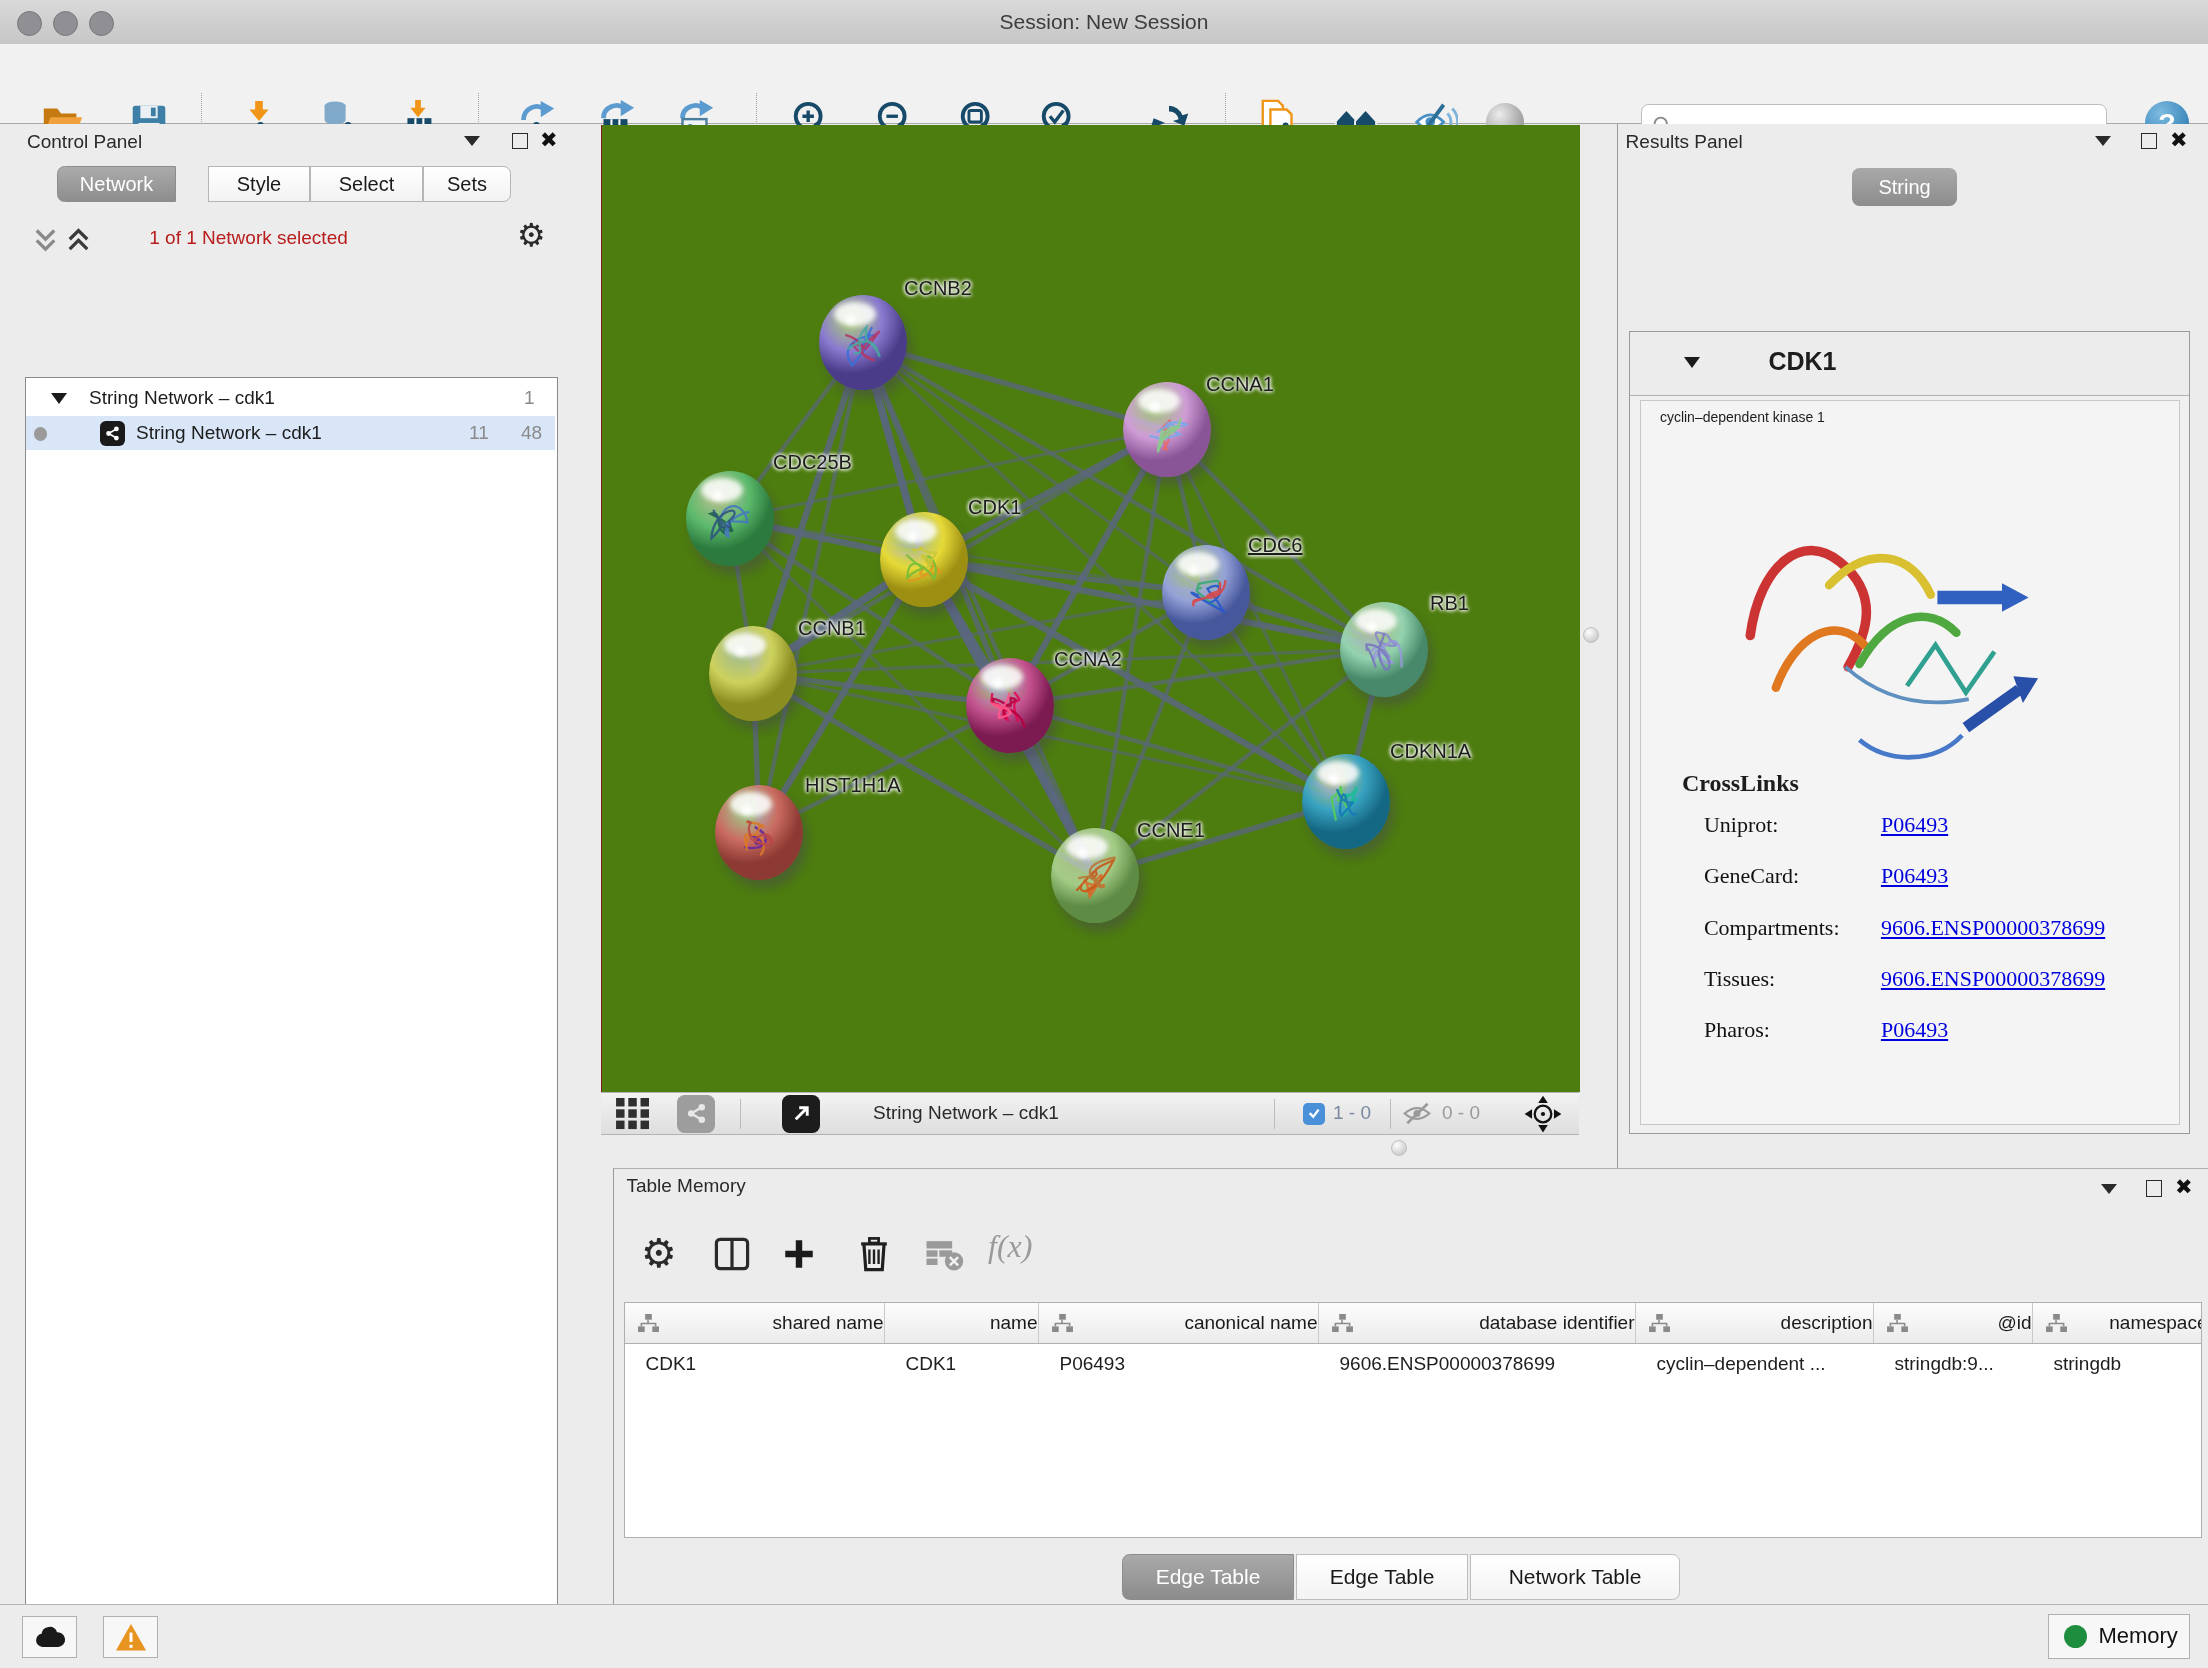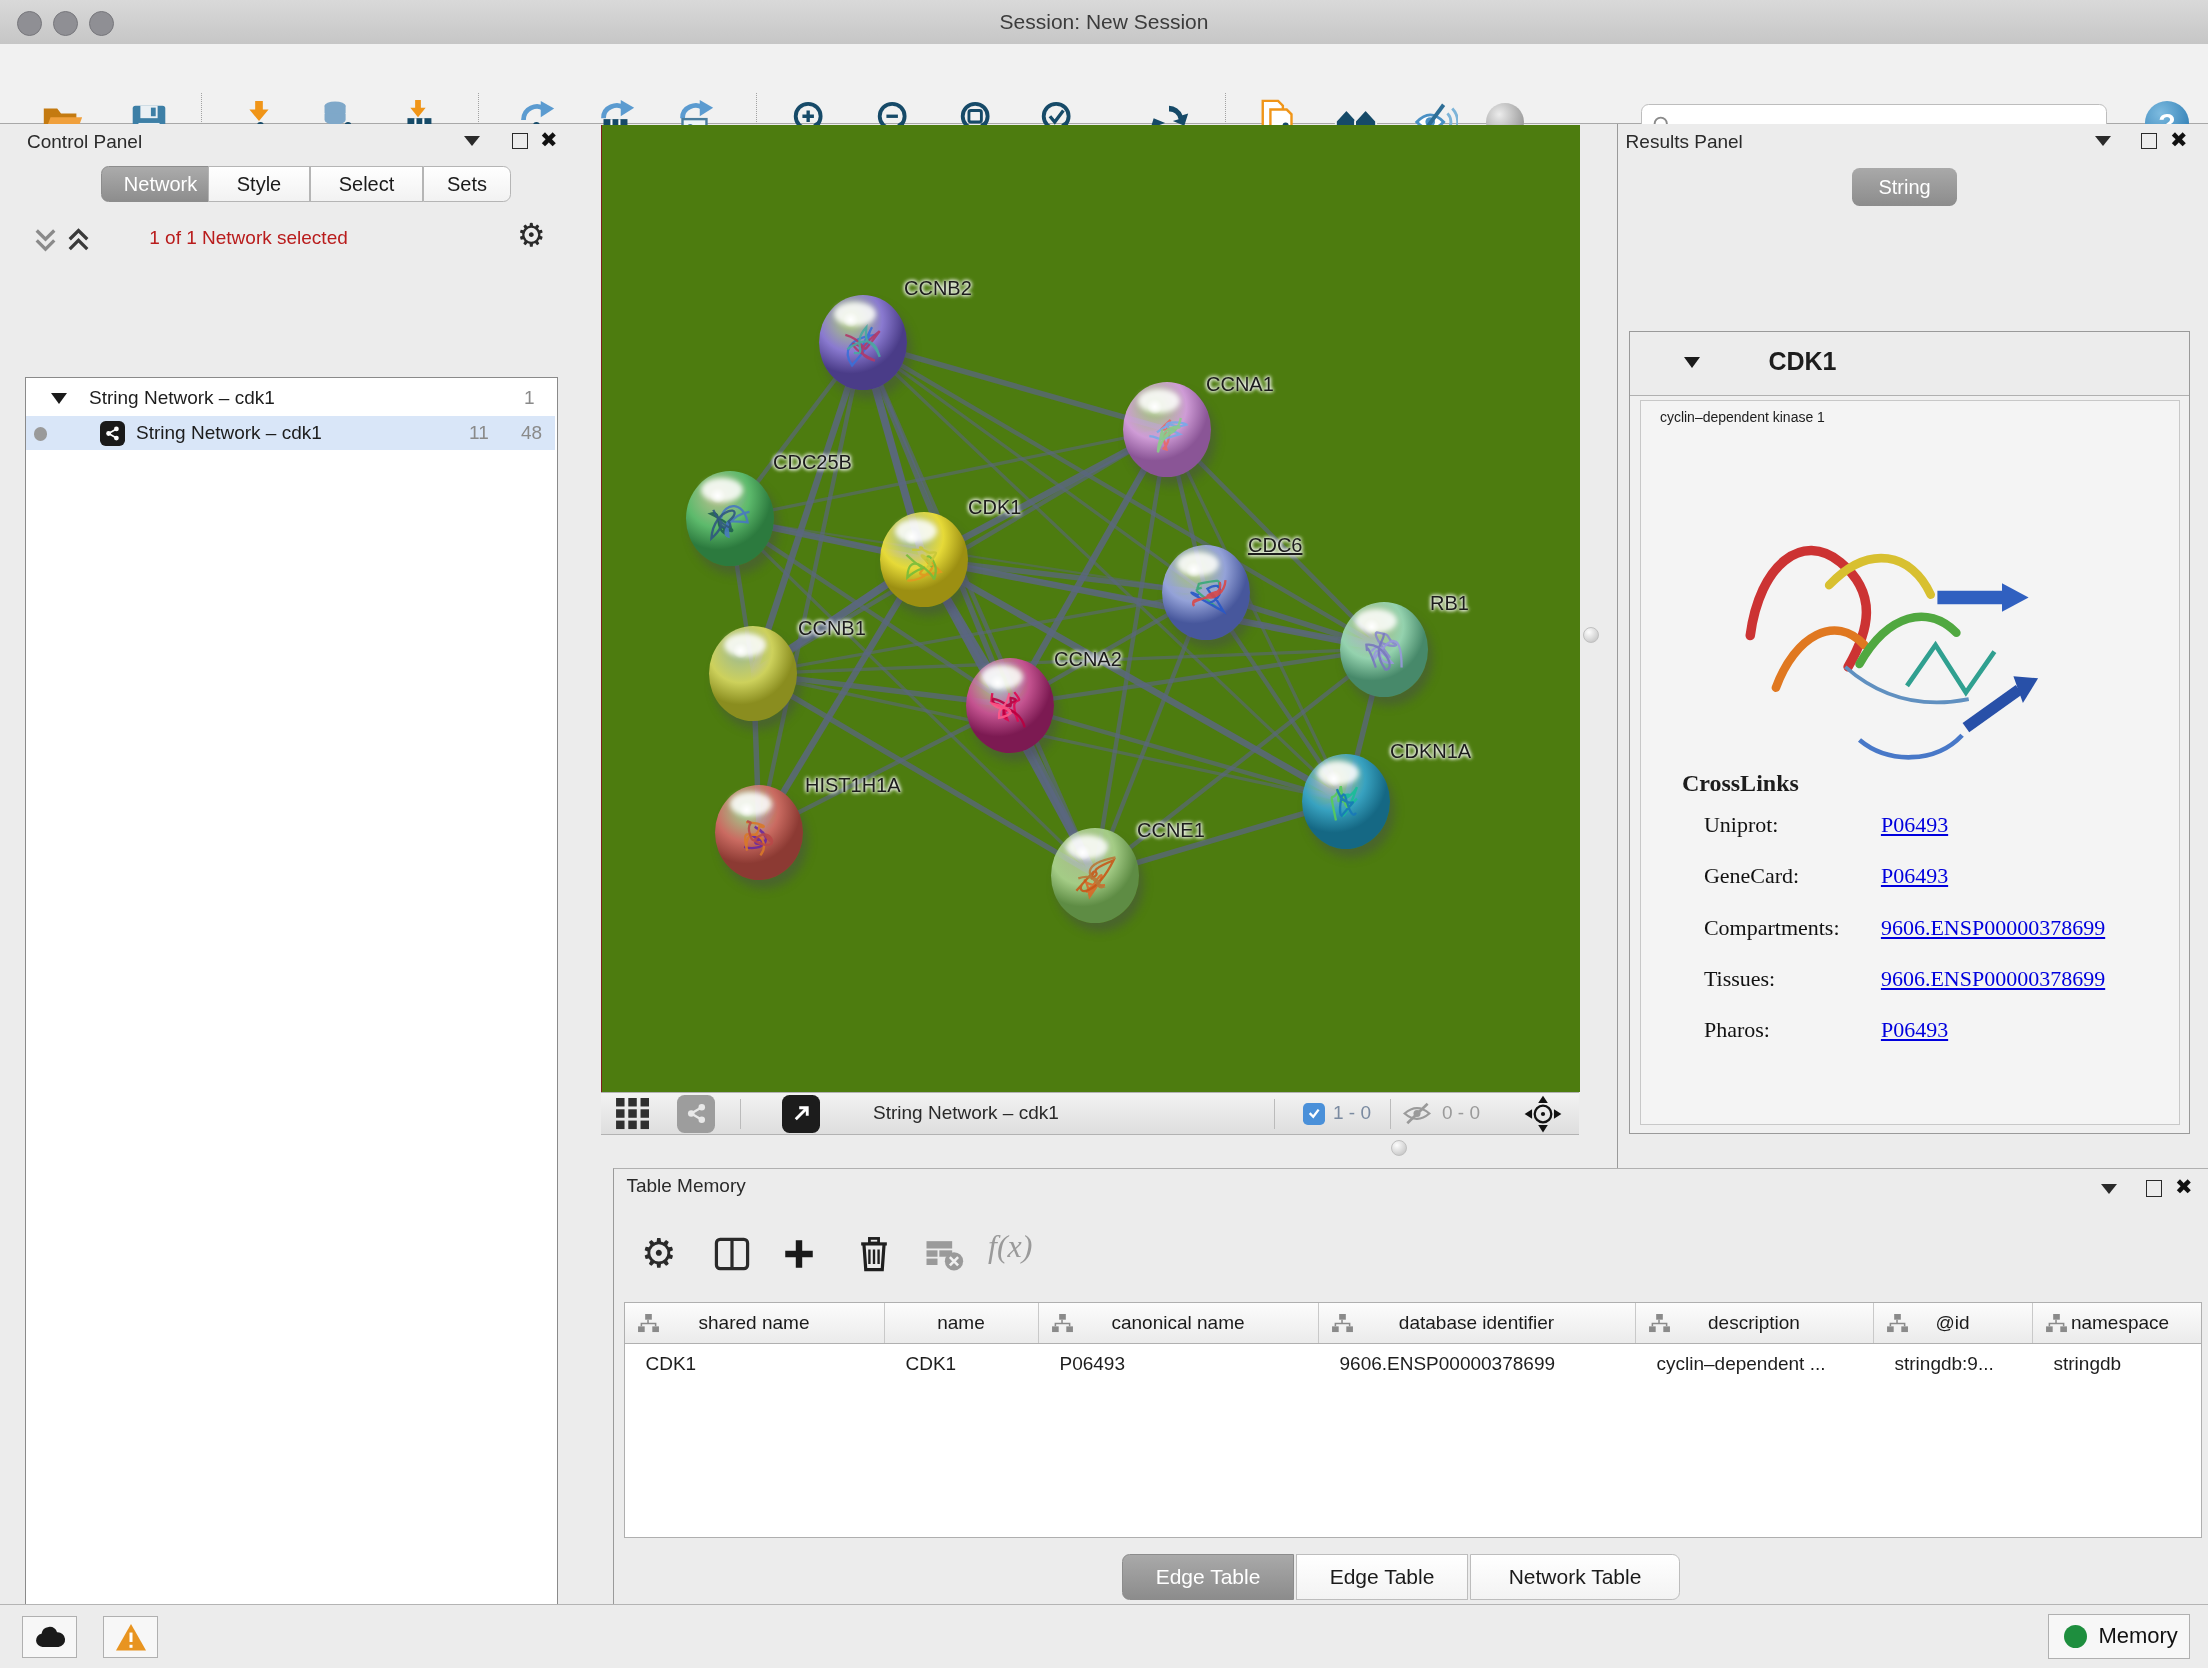--- a/index.html
+++ b/index.html
@@ -76,21 +76,21 @@
   .xl-link{position:absolute;left:240px;font-size:22px;color:#0000dd;text-decoration:underline;}
   
   #table-panel{left:613px;top:1168px;width:1595px;height:436px;background:#ececec;
     border-left:1.9px solid #9a9a9a;border-top:1px solid #b0b0b0;box-sizing:border-box;}
   .tp-icon{position:absolute;top:63px;width:44px;height:44px;}
   .tp-icon svg{width:44px;height:44px;}
   #tp-table{position:absolute;left:9.5px;top:133px;width:1576px;height:234px;background:#fff;
     border:1px solid #afafaf;overflow:hidden;}
   #tp-header{display:flex;height:40px;background:linear-gradient(#fcfcfc,#ebebeb);border-bottom:1px solid #b0b0b0;}
   .th{position:relative;box-sizing:border-box;border-right:1px solid #c9c9c9;font-size:19px;
-    line-height:40px;text-align:center;color:#1a1a1a;overflow:hidden;white-space:nowrap;}
+    line-height:40px;text-align:right;color:#1a1a1a;overflow:hidden;white-space:nowrap;}
   .th .treeic{position:absolute;left:13.3px;top:10.5px;}
   .tr{display:flex;height:40px;}
   .td{box-sizing:border-box;padding-left:21px;font-size:19px;line-height:40px;
     overflow:hidden;white-space:nowrap;}
   .big-tab{position:absolute;height:46px;box-sizing:border-box;border:1px solid #bdbdbd;
     background:linear-gradient(#ffffff,#f3f3f3);font-size:21px;text-align:center;line-height:44px;color:#1a1a1a;}
   .big-tab.active{background:linear-gradient(#a9a9a9,#8c8c8c);color:#fff;border-color:#8c8c8c;}
   
   #status-bar{left:0;top:1604px;width:2208px;height:65px;background:#ececec;border-top:1px solid #b4b4b4;}
   .sb-btn{position:absolute;top:11.4px;width:55px;height:42px;background:#f7f7f7;border:1.9px solid #b0b0b0;
@@ -278,21 +278,21 @@
   </div>
 
   <div id="control-panel" class="abs">
     <div class="abs" style="left:27px;top:6.7px">
       <span class="panel-title">Control Panel</span>
     </div>
     <div class="abs hdr-tri" style="left:464px;top:12.4px"></div>
     <div class="abs hdr-box" style="left:512px;top:8.6px"></div>
     <div class="abs hdr-x" style="left:540px;top:8.6px">✖</div>
     <div id="cp-tabs">
-        <div class="seg-tab abs active" style="left: 57px; top: 42px; width: 119px; border-radius: 7.6px 0px 0px 7.6px; margin-left: 44px;">Network</div>
+        <div class="seg-tab abs active" style="left: 57px; top: 42px; width: 119px; border-radius: 7.6px 0px 0px 7.6px;">Network</div>
         <div class="seg-tab abs" style="left: 208px; top: 42px; width: 102px;">Style</div>
         <div class="seg-tab abs" style="left: 310px; top: 42px; width: 113px;">Select</div>
         <div class="seg-tab abs" style="left: 423px; top: 42px; width: 88px; border-radius: 0px 7.6px 7.6px 0px;">Sets</div>
       </div>
     <div class="abs" style="left:32px;top:101px">
       <svg width="27" height="28.5" viewBox="0 0 24 26">
           <path d="M4 5 l8 8 8 -8 M4 14 l8 8 8 -8" stroke="#8a8a8a" stroke-width="3" fill="none"></path>
         </svg>
     </div>
     <div class="abs" style="left:65px;top:101px">

